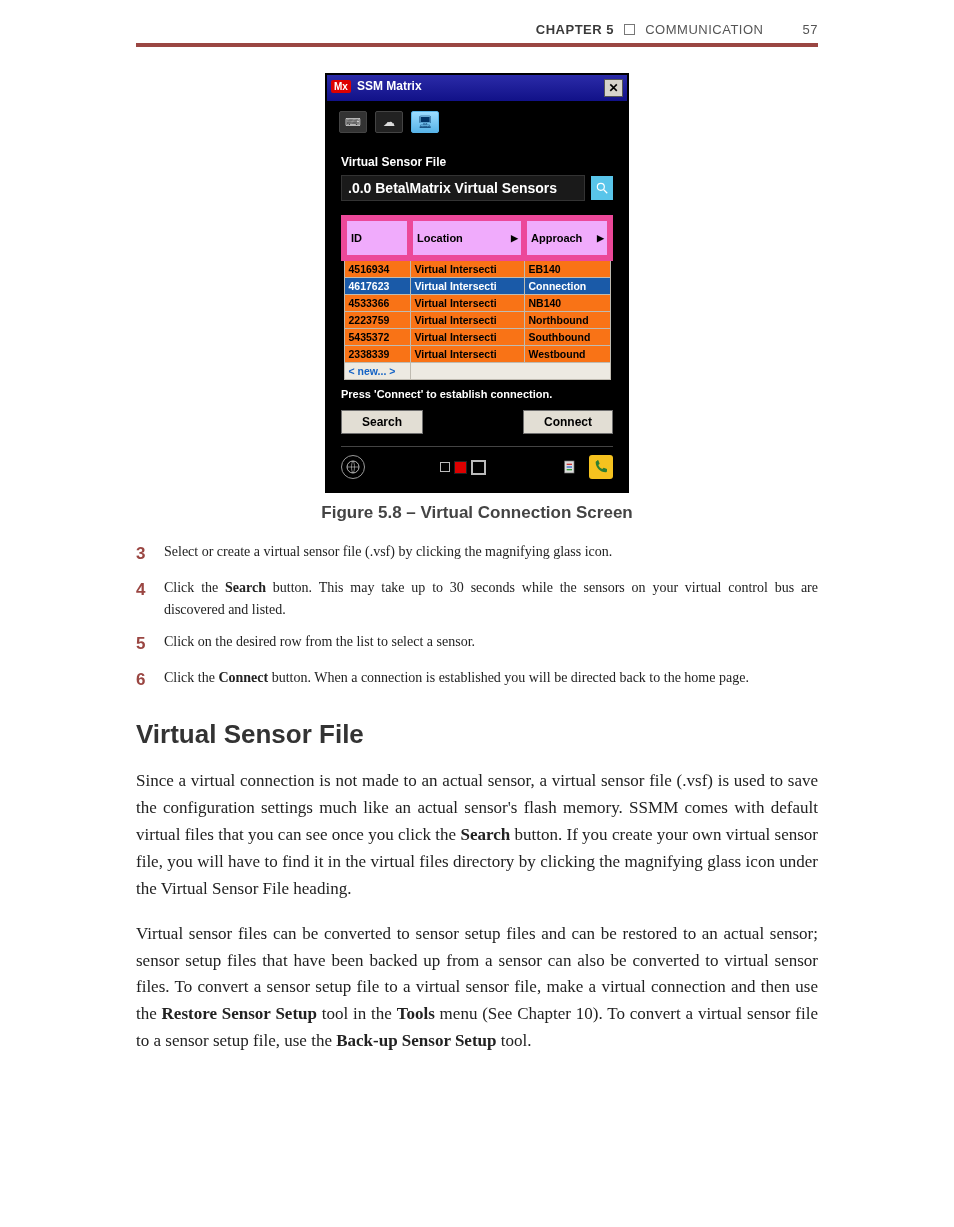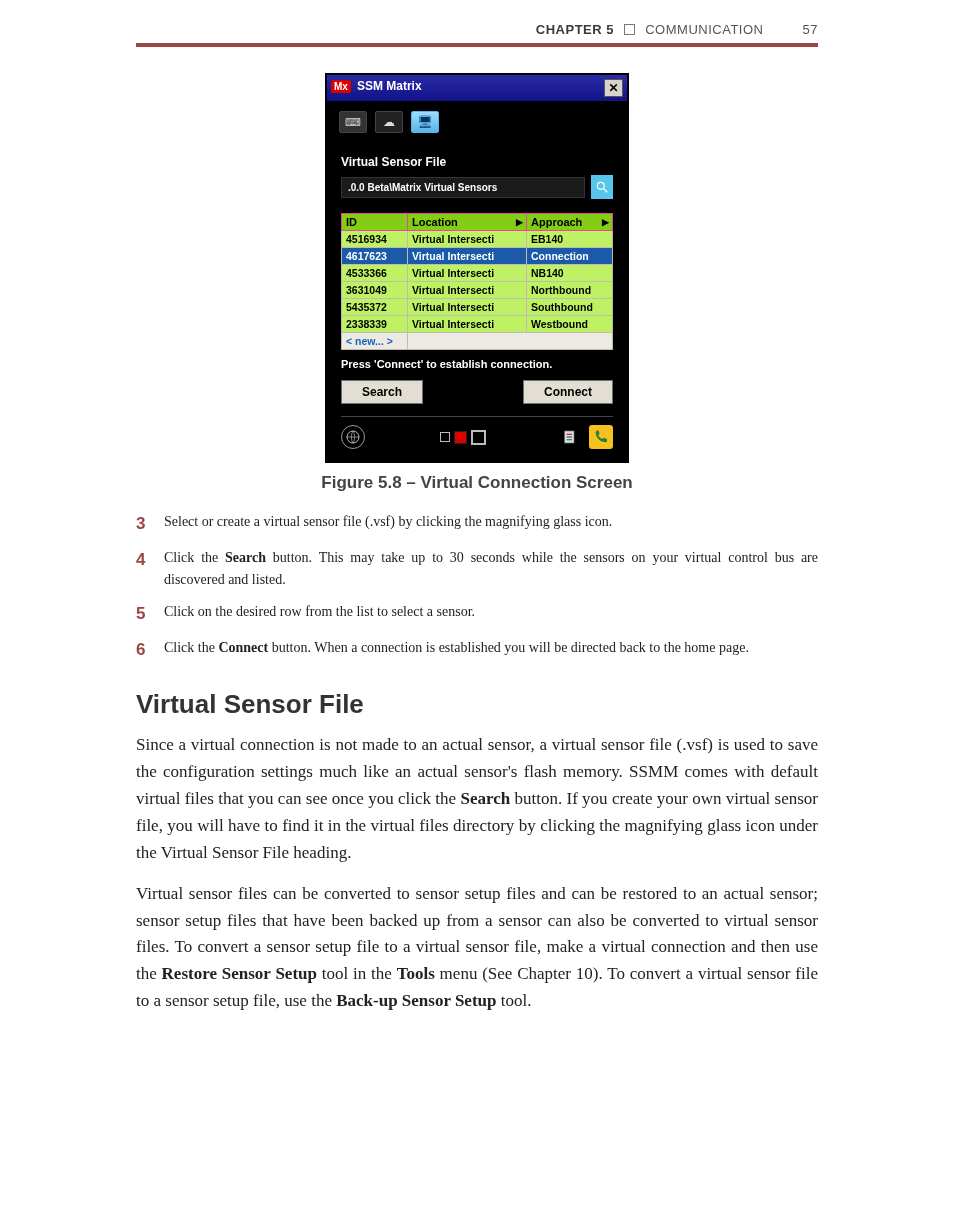--- a/index.html
+++ b/index.html
@@ -62,39 +62,39 @@
   .tb-btn { width:26px; height:20px; border-radius:2px; border:1px solid #444; display:flex; align-items:center; justify-content:center; }
   .tb-kbd { background:#333; }
   .tb-cloud { background:#222; }
   .tb-screen { background:linear-gradient(#9cdcff,#59b4e8); border-color:#59b4e8; }
   .tb-btn span { font-size:12px; }
   .ssm-body { padding: 10px 14px 12px 14px; color:#fff; }
   .vsf-label { font-size:12px; font-weight:700; margin-top:6px; }
   .vsf-path-row { display:flex; align-items:center; gap:6px; margin-top:6px; }
   .vsf-path {
     flex:1; background:#1a1a1a; border:1px solid #333; color:#fff;
-    font-size:10px; font-weight:700; padding:4px 6px; white-space:nowrap; overflow:hidden;
+    font-size:14px; font-weight:700; padding:4px 6px; white-space:nowrap; overflow:hidden;
   }
   .mag-btn {
     width:20px; height:22px; background:#59c5ea; border:1px solid #59c5ea; display:flex; align-items:center; justify-content:center;
   }
   .mag-btn svg { width:14px; height:14px; }
   .ssm-table {
     width:100%; border-collapse:collapse; margin-top:14px; table-layout:fixed;
   }
   .ssm-table th {
-    background:#84cc16; color:#000; font-size:11px; font-weight:700;
-    border:1px solid #ec4899; padding:2px 4px; position:relative;
+    background:#f0abfc; color:#000; font-size:11px; font-weight:700;
+    border:6px solid #ec4899; padding:11px 4px; position:relative;
   }
   .ssm-table th .arrow {
     position:absolute; right:3px; top:50%; transform:translateY(-50%);
     font-size:9px;
   }
   .ssm-table td {
-    background:#bef264; color:#000; font-size:10.5px; font-weight:700;
+    background:#f97316; color:#000; font-size:10.5px; font-weight:700;
     border:1px solid #bfbbb1; padding:2px 4px; white-space:nowrap; overflow:hidden;
   }
   .ssm-table tr.sel td { background:#1a5aa8; color:#fff; }
   .ssm-table tr.new td { background:#edeae2; color:#1463c6; font-weight:700; }
   .status-line { color:#fff; font-size:11px; font-weight:700; margin-top:8px; }
   .ssm-actions { display:flex; justify-content:space-between; margin-top:10px; }
   .ssm-btn {
     background:#e2ded4; border:1px solid #6f6f6f; color:#000;
     font-size:12px; font-weight:700; padding:4px 20px;
   }
@@ -123,21 +123,21 @@
   .steps .num {
     font-family: Arial, Helvetica, sans-serif; font-weight:700; color:#9a4642;
     width:28px; flex:0 0 28px; font-size:17px; line-height:1.55;
   }
   .steps .txt { flex:1; font-size:14px; line-height:1.55; text-align:justify; }
 
   h2.section {
     font-family: Arial, Helvetica, sans-serif; font-weight:700;
     font-size:26px; color:#333; margin:26px 0 10px 0;
   }
-  p.body { font-size:17px; line-height:1.58; text-align:justify; margin:12px 0 14px 0; }
+  p.body { font-size:17px; line-height:1.58; text-align:justify; margin:18px 0 14px 0; }
 
   .note-box {
     background:#e9e8e4; padding:22px 34px 26px 48px; margin:26px 0 30px 0;
   }
   .note-title {
     font-family: Arial, Helvetica, sans-serif; font-weight:700; font-size:20px;
     color:#444; margin-bottom:8px;
   }
   .note-text {
     font-family: Arial, Helvetica, sans-serif; font-size:16px; color:#444; line-height:1.55;
@@ -219,21 +219,21 @@
                 <td>4617623</td>
                 <td>Virtual Intersecti</td>
                 <td>Connection</td>
               </tr>
               <tr>
                 <td>4533366</td>
                 <td>Virtual Intersecti</td>
                 <td>NB140</td>
               </tr>
               <tr>
-                <td>3631049</td>
+                <td>2223759</td>
                 <td>Virtual Intersecti</td>
                 <td>Northbound</td>
               </tr>
               <tr>
                 <td>5435372</td>
                 <td>Virtual Intersecti</td>
                 <td>Southbound</td>
               </tr>
               <tr>
                 <td>2338339</td>

